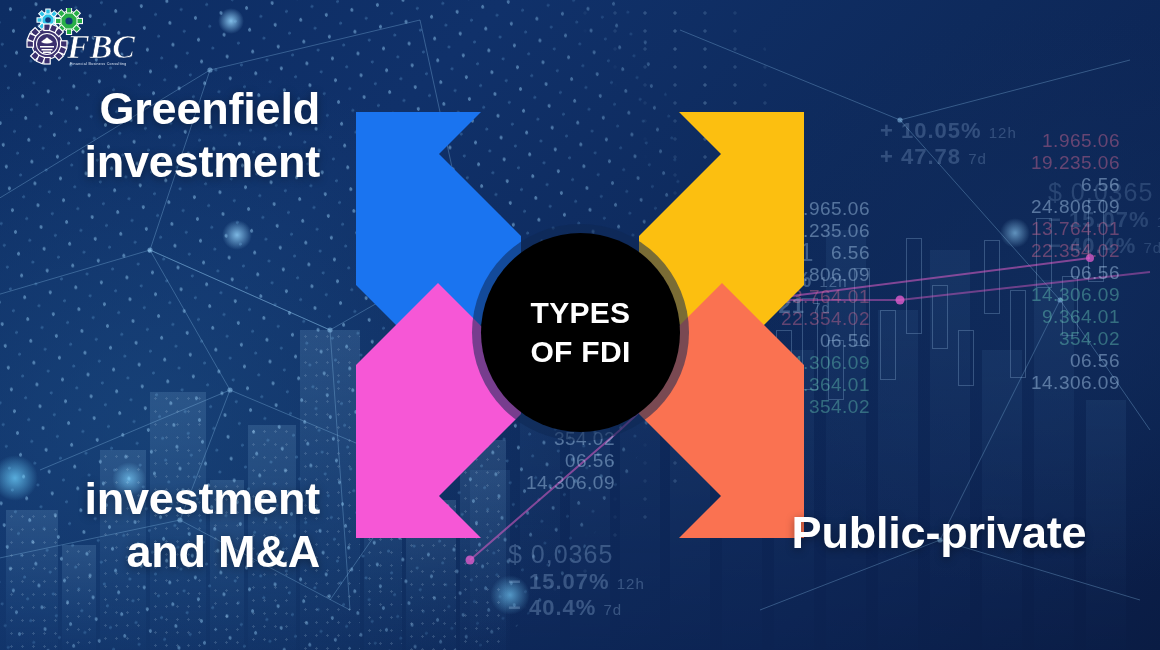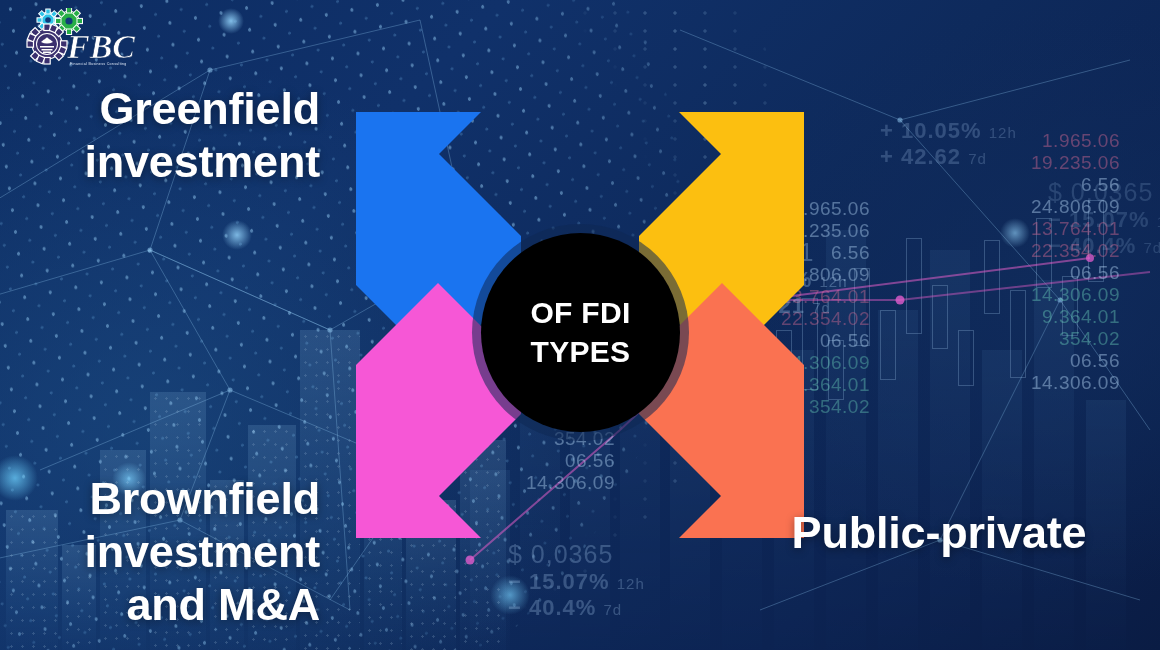--- a/index.html
+++ b/index.html
@@ -263,21 +263,21 @@
       <span class="q-price">$ 94.71</span>
       <span class="q-row"><b>+ 2.05%</b>
         <small>12h</small></span>
       <span class="q-row"><b>+ 20.21</b>
         <small>7d</small></span>
     </div>
 
     <div class="quote" style="left:880px; top:118px; color:rgba(180,215,250,0.22);">
       <span class="q-row"><b>+ 10.05%</b>
         <small>12h</small></span>
-      <span class="q-row"><b>+ 42.62</b>
+      <span class="q-row"><b>+ 47.78</b>
         <small>7d</small></span>
     </div>
 
     <div class="quote" style="left:508px; top:540px; color:rgba(180,215,250,0.26);">
       <span class="q-price">$ 0,0365</span>
       <span class="q-row"><b>− 15.07%</b>
         <small>12h</small></span>
       <span class="q-row"><b>− 40.4%</b>
         <small>7d</small></span>
     </div>
@@ -370,33 +370,32 @@
 
     <path fill="#f657d6" d="M356,538 L481,538 L439,496 L521,414 L521,366
          L438,283 L397,324 L356,365 Z"></path>
 
     <path fill="#fa7251" d="M804,538 L679,538 L721,496 L639,414 L639,366
          L722,283 L763,324 L804,365 Z"></path>
   </svg>
 
   <div id="center-circle">
     <div class="ct">
+      <div>TYPES</div>
       <div>OF FDI</div>
-      <div>TYPES</div>
     </div>
   </div>
 
   <div class="label" id="label-greenfield">
     <div>Greenfield</div>
     <div>investment</div>
   </div>
 
 
   <div class="label" id="label-brownfield">
-    <div>Brownfield</div>
     <div>investment</div>
     <div>and M&amp;A</div>
   </div>
 
   <div class="label" id="label-ppp">
     <div>Public-private</div>
   </div>
 
 </div>
 

